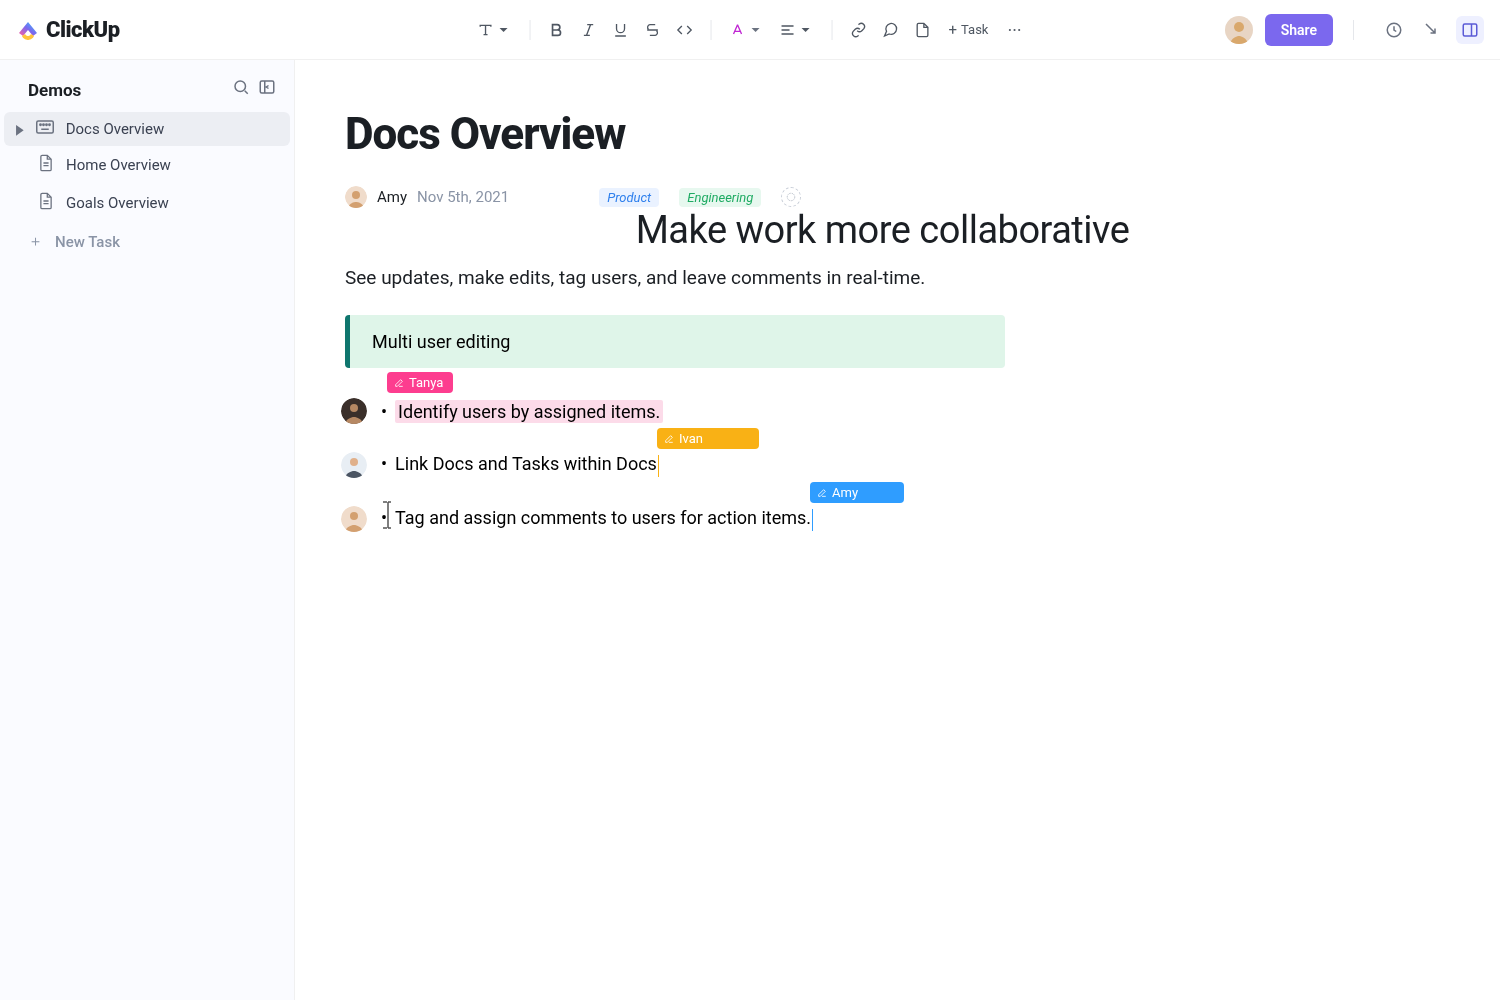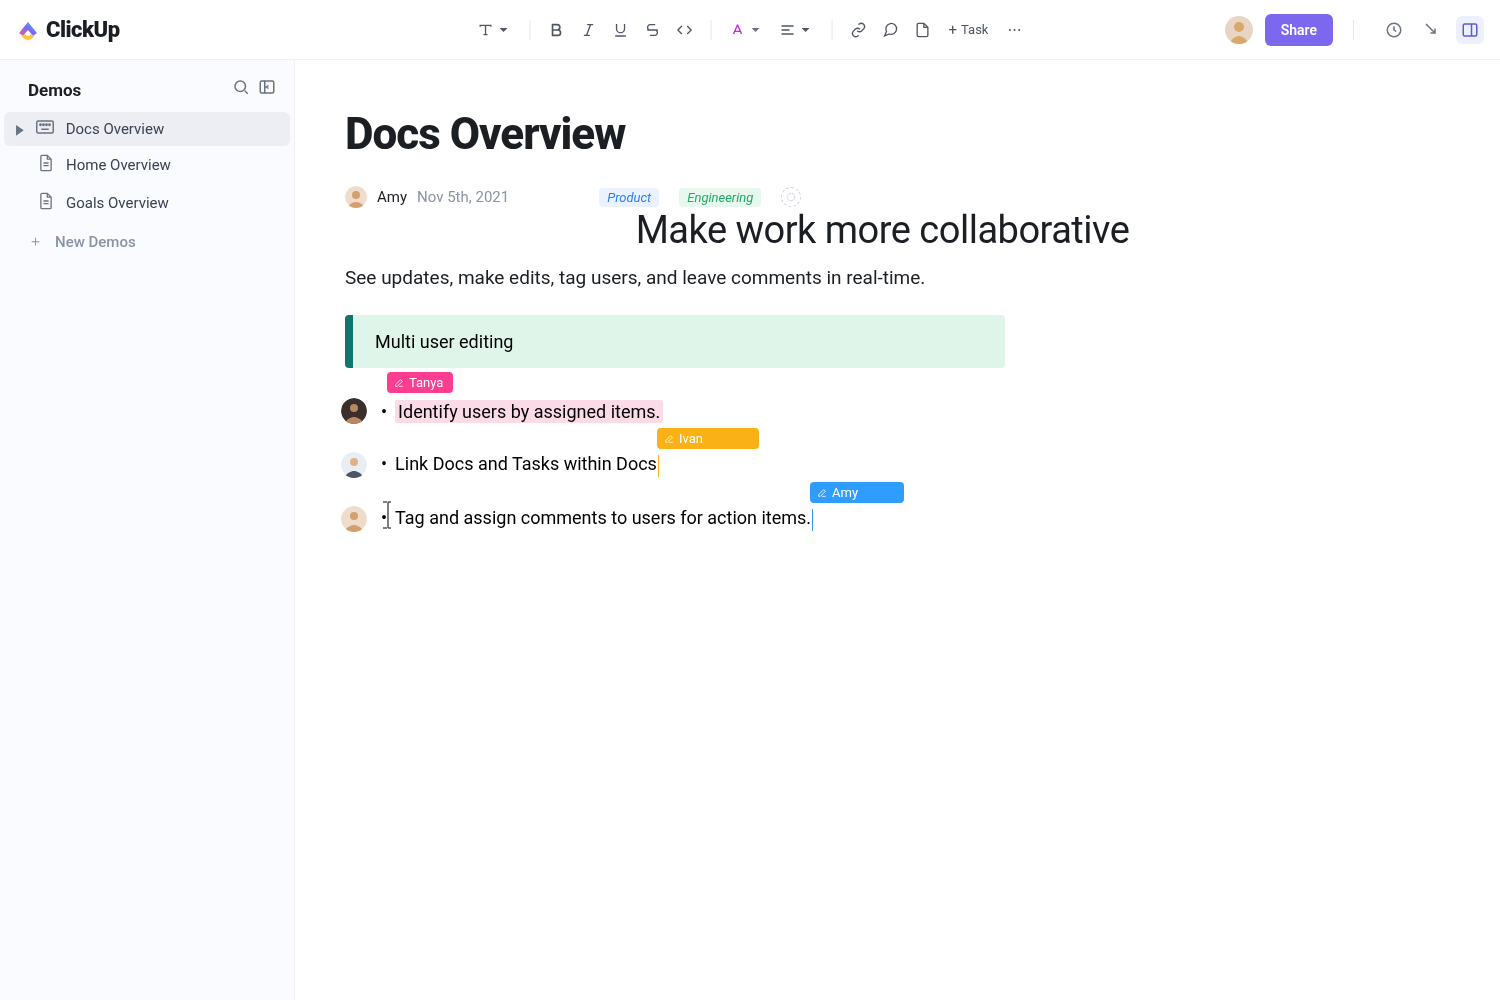--- a/index.html
+++ b/index.html
@@ -45,21 +45,21 @@
   .meta-date { font-size:15px; color:#8a94a6; margin-left:0px; }
   .tags { display:flex; gap:20px; margin-left:80px; align-items:center;font-style:italic; }
   .tag { font-size:13px; padding:2px 8px; border-radius:4px; }
   .tag-blue { color:#2f80ed; background:#eaf2ff; }
   .tag-green { color:#1fab63; background:#e7f8ef; }
   .tag-add { width:20px; height:20px; border:1px dashed #c6ccd6; border-radius:50%; display:flex; align-items:center; justify-content:center; color:#9aa3b2; font-size:11px; cursor:pointer; }
 
   .h2 { font-size:38px; font-weight:400; color:#1b1f24; letter-spacing:-0.5px;text-align:center; }
   .subtitle { font-size:19px; color:#1b1f24; margin-top:14px; }
 
-  .callout { margin-top:26px; background:#dff5e9; border-left:8px solid #0f766e; border-radius:4px; padding:16px 22px; font-size:18px; max-width:660px; }
+  .callout { margin-top:26px; background:#dff5e9; border-left:5px solid #0f766e; border-radius:4px; padding:16px 22px; font-size:18px; max-width:660px; }
 
   .bullets { margin-top:30px; }
   .bullet-row { position:relative; display:flex; align-items:center; gap:14px; margin-bottom:28px; }
   .bavatar { width:26px; height:26px; border-radius:50%; flex-shrink:0; margin-left:-4px; }
   .btext { font-size:18px; position:relative; }
   .bullet-dot { margin-right:8px; }
   .hl-pink { background:#fcdbe9; padding:1px 3px; border-radius:2px; }
   .user-tag { position:absolute; display:flex; align-items:center; gap:5px; color:#fff; font-size:13px; padding:3px 10px 3px 7px; border-radius:4px; }
   .user-tag svg { width:10px; height:10px; }
   .ut-pink  { background:#fd3d8f; }
@@ -234,21 +234,21 @@
     </div>
     <div class="side-item">
       <span style="width:10px"></span>
       <span class="doc-ic"><svg width="16" height="18" viewBox="0 0 24 28" fill="none" stroke="currentColor" stroke-width="2">
             <path d="M14 2H6a2 2 0 00-2 2v20a2 2 0 002 2h12a2 2 0 002-2V8zM14 2v6h6M8 14h8M8 18h8"></path>
           </svg></span>
       <span>Goals Overview</span>
     </div>
     <div class="side-new">
       <span>＋</span>
-      <span>New Demos</span>
+      <span>New Task</span>
     </div>
   </div>
 
   <div class="content">
     <h1 class="doc-title">Docs Overview</h1>
     <div class="doc-meta">
       <svg class="meta-avatar" viewBox="0 0 22 22">
           <rect width="22" height="22" rx="11" fill="#f0dccb"></rect>
           <circle cx="11" cy="9" r="4" fill="#d3a070"></circle>
           <path d="M3 22c1-5 6-6 8-6s7 1 8 6z" fill="#d3a070"></path>

